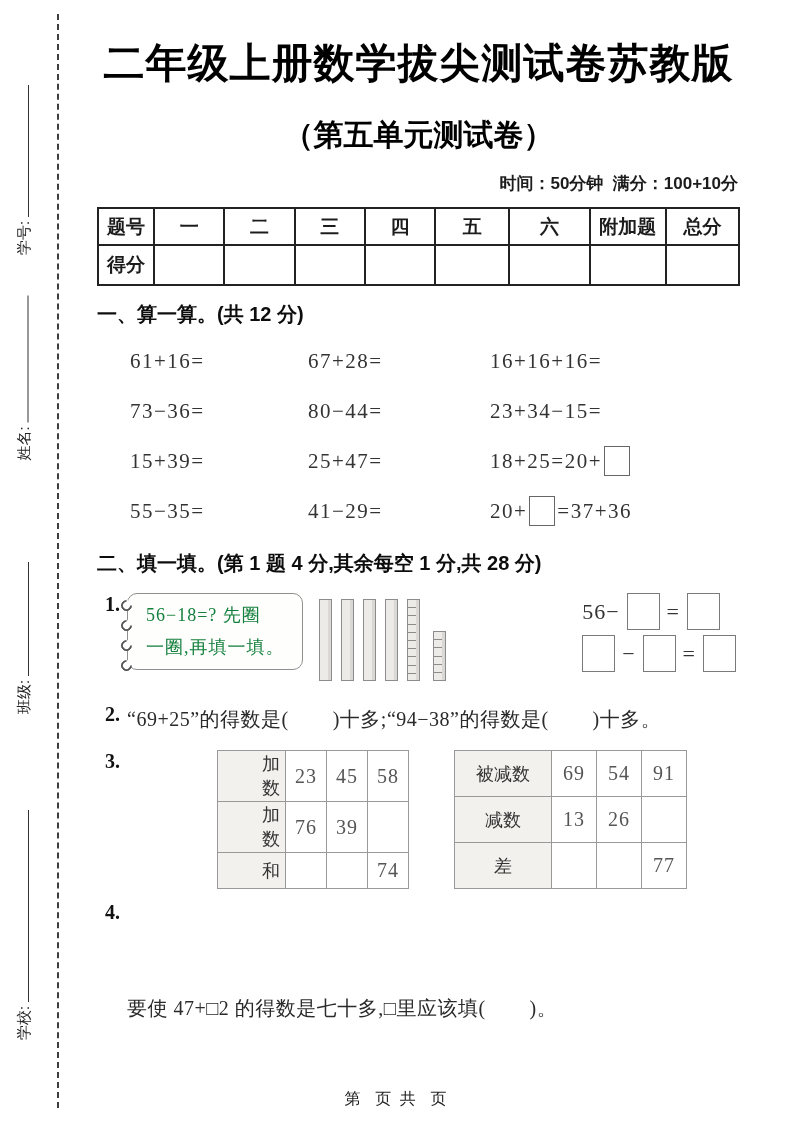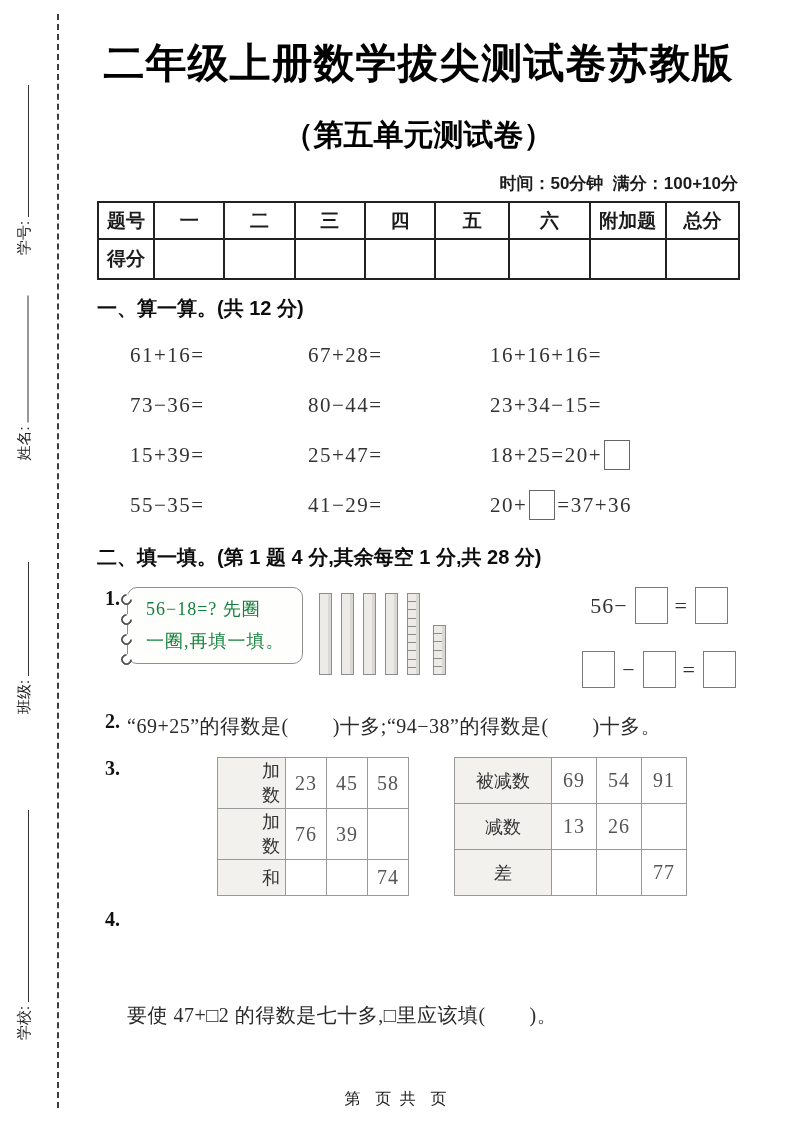--- a/index.html
+++ b/index.html
@@ -19,21 +19,21 @@
   .sidebar-unit .blank-line { flex:1; border-bottom:1.5px solid #333; height:14px; margin-left:4px; }
   
   .content { position:absolute; left:97px; top:0; width:643px; }
   .title { margin-top:36px; text-align:center; font-family:"Liberation Sans","DejaVu Sans",sans-serif;
            font-weight:bold; font-size:41px; letter-spacing:1px; color:#000; }
   .subtitle { margin-top:24px; text-align:center; font-family:"Liberation Sans","DejaVu Sans",sans-serif;
               font-weight:bold; font-size:30px; color:#000; }
   .info-line { margin-top:16px; text-align:right; font-family:"Liberation Sans","DejaVu Sans",sans-serif;
                font-weight:600; font-size:17px; padding-right:2px; white-space:pre-wrap; }
   
-  table.score { width:100%; border-collapse:collapse; margin-top:6px;
+  table.score { width:100%; border-collapse:collapse; margin-top:12px;
                 font-family:"Liberation Sans","DejaVu Sans",sans-serif; font-size:19px; font-weight:600; }
   table.score td { border:2px solid #222; text-align:center; }
   table.score tr.hd td { height:37px; }
   table.score tr.bd td { height:40px; }
   
   .sec-h { margin-top:15px; font-family:"Liberation Sans","DejaVu Sans",sans-serif; font-weight:bold;
            font-size:20px; color:#0d0d0d; white-space:pre-wrap; }
   
   .calc-grid { display:grid; grid-template-columns:178px 182px 1fr; row-gap:20px;
                padding-left:33px; margin-top:18px; font-size:21px; letter-spacing:1.5px; color:#333; }
@@ -46,21 +46,21 @@
   
   .p1 { margin-top:16px; }
   .notepad { position:relative; width:176px; border:1.5px solid #8f8f8f; border-radius:10px;
              padding:5px 4px 5px 18px; font-size:18px; line-height:1.8; letter-spacing:1px;
              color:#15803d; background:#fefefd; }
   .ring { position:absolute; left:-7px; width:11px; height:11px; border:2px solid #555;
           border-radius:50%; border-right-color:transparent; transform:rotate(-45deg); background:#fff; }
   .blocks { margin-left:16px; height:88px; display:flex; align-items:flex-end; gap:9px; padding-top:2px; }
   .rod { width:13px; height:82px; background:#ecebe8; border:1px solid #8c8c8c; box-shadow:inset -3px 0 0 #dad8d4; }
   .rod.seg { background-image:repeating-linear-gradient(to bottom,#ecebe8 0 7.2px,#8c8c8c 7.2px 8.2px); }
-  .eq-col { margin-left:auto; display:flex; flex-direction:column; gap:27px; align-items:center;
+  .eq-col { margin-left:auto; display:flex; flex-direction:column; gap:5px; align-items:flex-start;
             padding-right:4px; font-size:22px; letter-spacing:1px; color:#333; }
   .eq { display:flex; align-items:center; gap:7px; line-height:36px; }
   .abox { display:inline-block; width:33px; height:37px; border:1.5px solid #7a7a7a; background:#fff; }
   
   .p3 { margin-top:14px; }
   .p3-tables { display:flex; gap:45px; margin-left:90px; }
   table.fill { border-collapse:collapse; font-size:19px; }
   table.fill td { border:1.3px solid #999; height:36px; text-align:center; }
   table.fill td.hd { background:#f2f1ee; font-size:18px; color:#333; }
   table.fill td.val { color:#555; font-size:20px; letter-spacing:1px; }

